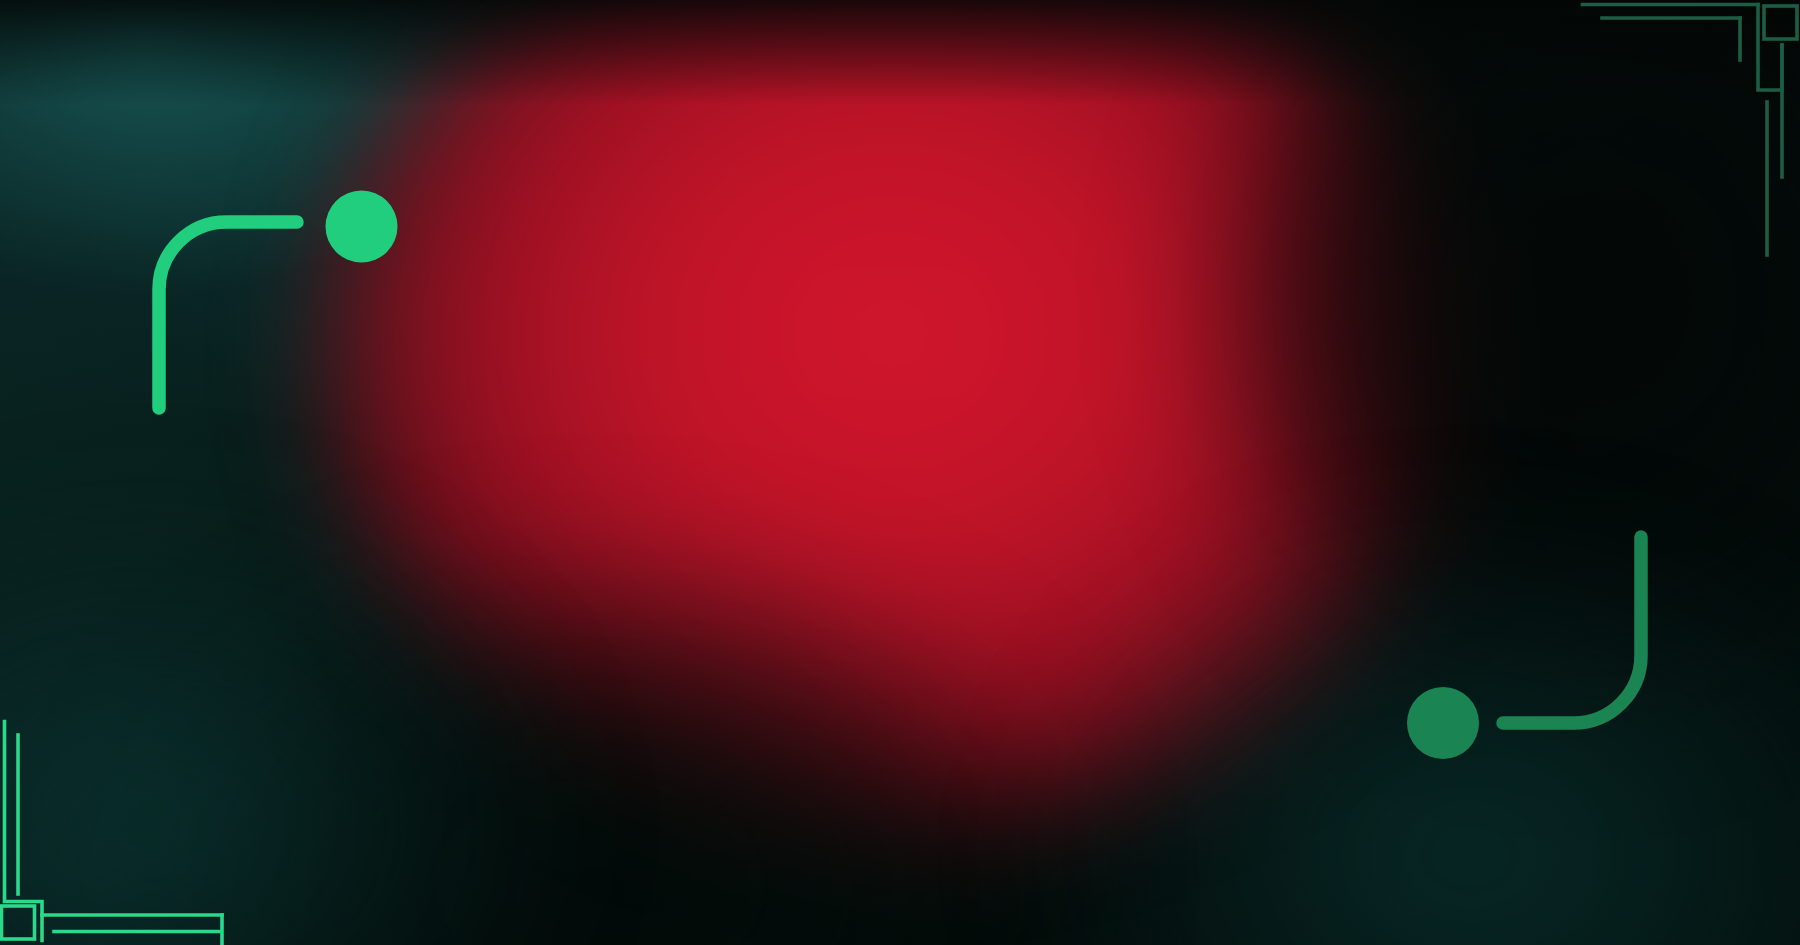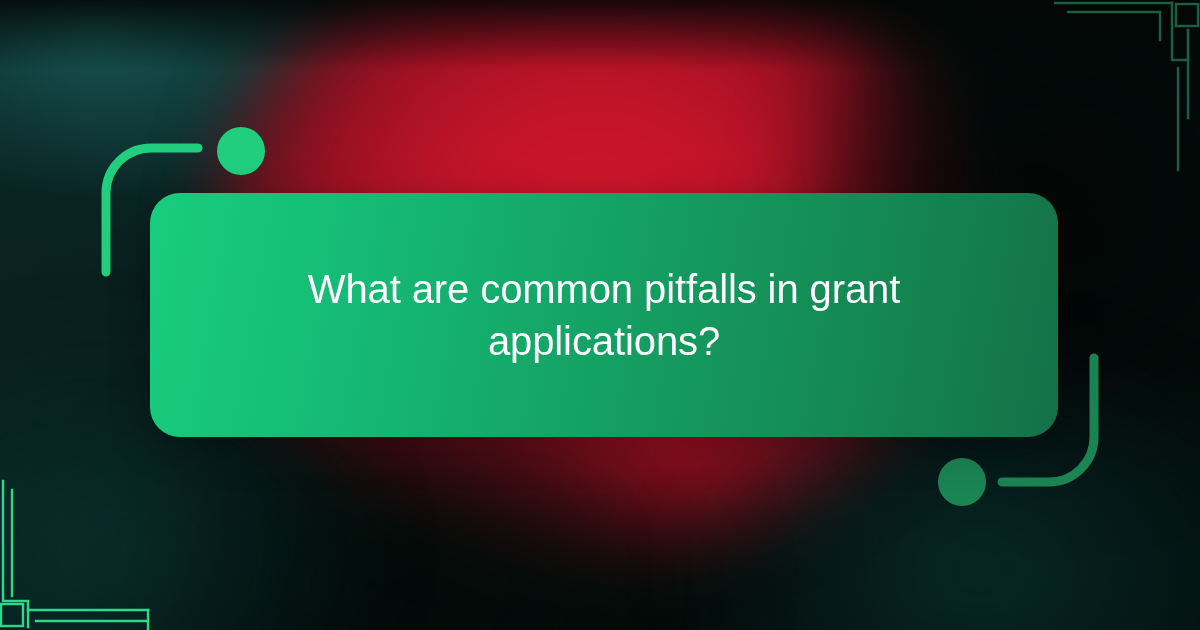--- a/index.html
+++ b/index.html
@@ -129,17 +129,14 @@
   </svg>
 
   <svg class="deco" width="1200" height="630" viewBox="0 0 1200 630">
     <path d="M106 272 V193 A45 45 0 0 1 151 148 H198" fill="none" stroke="#21CE7E" stroke-width="9" stroke-linecap="round"></path>
     <circle cx="241" cy="151" r="24" fill="#21CE7E"></circle>
 
     <path d="M1094 358 V437 A45 45 0 0 1 1049 482 H1002" fill="none" stroke="#1B8453" stroke-width="9" stroke-linecap="round"></path>
     <circle cx="962" cy="482" r="24" fill="#1B8453"></circle>
   </svg>
 
-  <div class="card">
-    <div class="card-text">What are common pitfalls in grant applications?</div>
-  </div>
 
 </div>
 
 </body></html>

